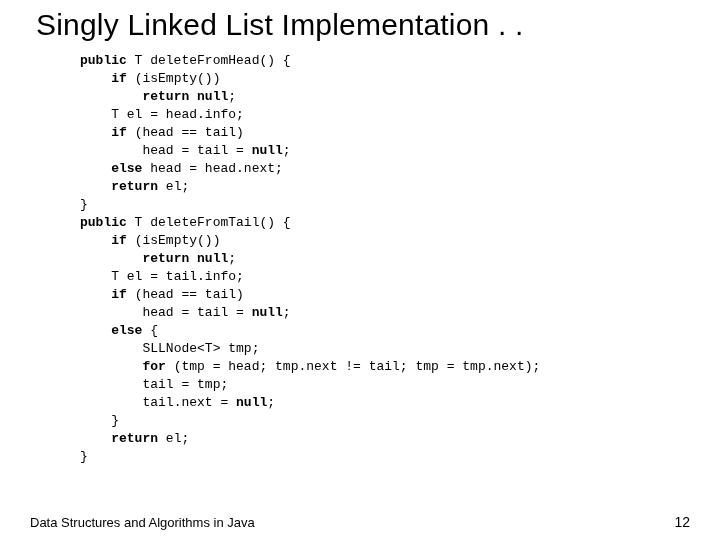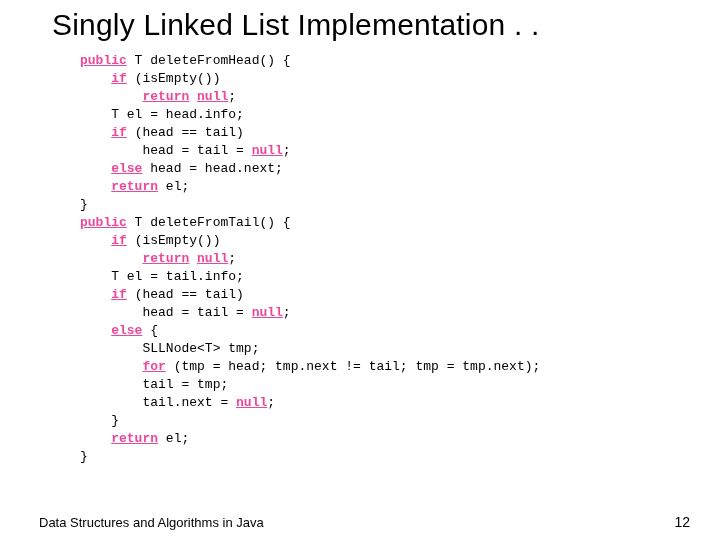--- a/index.html
+++ b/index.html
@@ -14,44 +14,43 @@
   }
   .slide {
     position: relative;
     width: 720px;
     height: 540px;
     box-sizing: border-box;
   }
   .title {
     font-size: 30px;
     font-weight: 400;
-    padding: 8px 0 0 52px;
+    padding: 8px 0 0 36px;
     letter-spacing: 0.2px;
   }
   .code {
     font-family: "Courier New", Courier, monospace;
     font-size: 13px;
     line-height: 18px;
     white-space: pre;
     padding: 10px 0 0 80px;
   }
-  .kw { color: #ec4899; font-weight: bold; text-decoration: underline; }
+  .kw { color: #000000; font-weight: bold; }
   .footer {
     position: absolute;
     left: 0;
     right: 0;
     bottom: 10px;
     height: 24px;
   }
   .foot-left {
     position: absolute;
     left: 30px;
     bottom: 0;
     font-size: 13px;
-    margin-left: 9px;
   }
   .foot-center {
     position: absolute;
     left: 0;
     right: 0;
     bottom: 0;
     text-align: center;
     font-size: 15px;
     font-weight: bold;
   }

